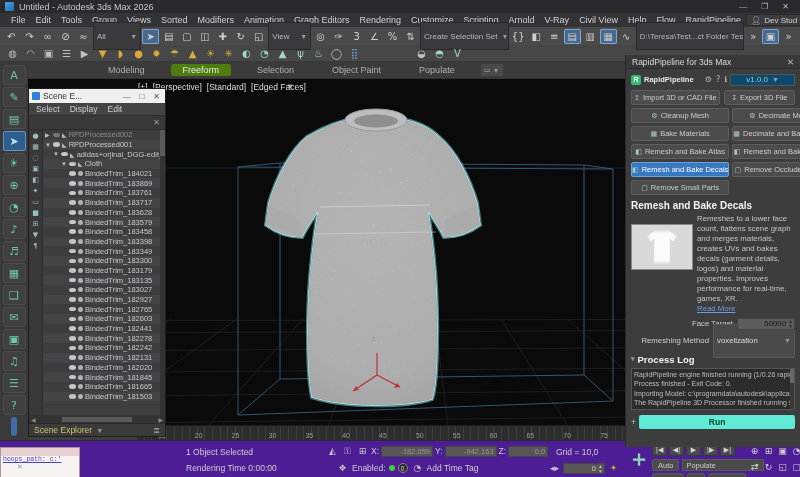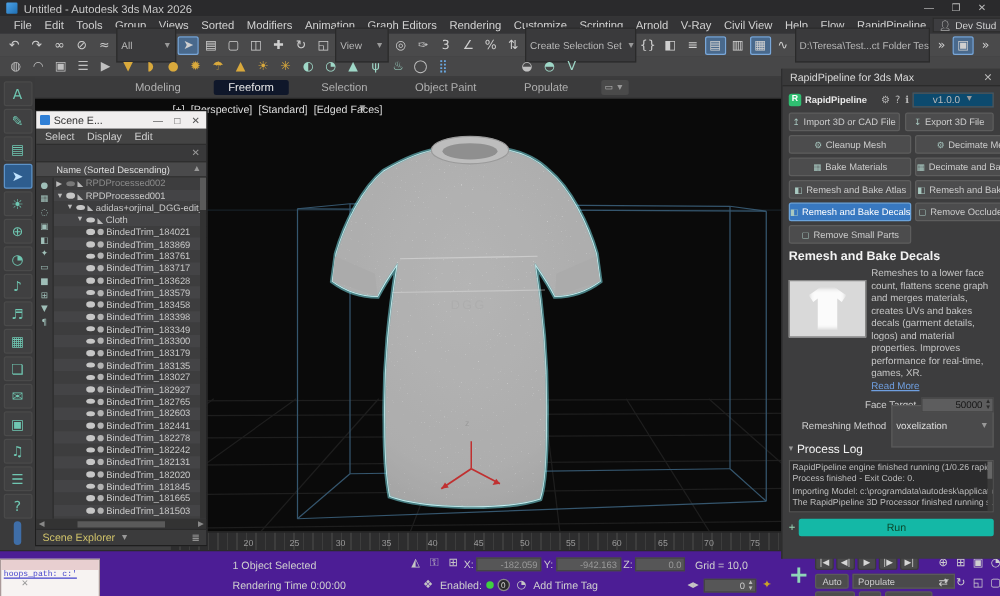--- a/index.html
+++ b/index.html
@@ -24,21 +24,21 @@
   .tb-ico{width:17px;height:15px;display:flex;align-items:center;justify-content:center;color:#cfcfcf;
     font-size:10px;border-radius:2px;font-family:"DejaVu Sans",sans-serif}
   .tb-ico.active{background:#49698c;box-shadow:inset 0 0 0 1px #7aa7d8}
   .tb-ico .g{pointer-events:none}
   .yellow{color:#d9a93c}.teal{color:#9fd8c8}.gray{color:#c0c0c0}.blue{color:#6aa8e0}
   .tb-select{height:28px;background:#3a3a3c;border:1px solid #2a2a2a;color:#b8b8b8;font-size:8px;display:flex;align-items:center;justify-content:space-between;padding:0 3px;gap:4px;white-space:nowrap;overflow:hidden}
   .spacer{flex:1}
   
   .ribbon{height:17px;background:#3b3b3c;display:flex;align-items:center;padding-left:96px;gap:14px;font-size:9px;color:#b0b0b0;border-bottom:1px solid #333}
   .ribbon-tab{padding:1px 12px;white-space:nowrap}
-  .ribbon-tab.active{background:#0f172a;color:#eaeaea;border-radius:2px}
+  .ribbon-tab.active{background:#4d7c0f;color:#eaeaea;border-radius:2px}
   .ribbon-ico{width:22px;height:12px;background:#4a4a4a;border-radius:2px;color:#bbb;font-size:7px;display:flex;align-items:center;justify-content:center;gap:2px}
   
   .left-strip{left:0;top:62px;width:28px;height:380px;background:#3a3a3b;display:flex;flex-direction:column;align-items:center;padding-top:3px;gap:2px;z-index:4}
   .ls-ico{width:23px;height:20px;border:1px solid #4a4a4a;background:#404041;color:#6fc7b2;font-size:11px;display:flex;align-items:center;justify-content:center;border-radius:2px;font-family:"DejaVu Sans",sans-serif}
   .ls-ico.active{background:#2e5d8e;border-color:#5d93c9;color:#bfe3ff}
   .ls-handle{width:6px;height:44px;background:#3f6ea8;border-radius:3px;margin-top:auto;margin-bottom:6px}
   
   .viewport{left:28px;top:79px;width:772px;height:346px;background:#0a0a0a;overflow:hidden;z-index:1}
   .vp-label{position:absolute;left:110px;top:3px;display:flex;gap:5px;font-size:8.5px;color:#dedede;z-index:2}
   .vp-funnel{color:#9a9a9a;font-size:8px}
@@ -85,28 +85,28 @@
   .rp-sec-title{color:#f2f2f2;font-weight:bold;font-size:10px;margin-top:2px}
   .rp-desc{display:flex;gap:4px}
   .rp-thumb{width:62px;height:46px;background:#d9d9d9;border:1px solid #888;flex:none;display:flex;align-items:center;justify-content:center;margin-top:10px}
   .rp-desc-txt{flex:1;color:#c5c5c5;font-size:7.8px;line-height:1.28}
   .rp-readmore{color:#6f9fe0;text-decoration:underline}
   .fieldrow{display:flex;align-items:center;gap:4px;height:14px}
   .flabel{flex:1;text-align:right;color:#cfcfcf;font-size:7.8px}
   .fbox{width:58px;height:12px;background:#5d5d5e;border:1px solid #444;color:#161616;display:flex;align-items:center;justify-content:flex-end;padding:0 8px 0 3px;position:relative;font-size:7.8px}
   .spin{position:absolute;right:1px;top:0;color:#2a2a2a;font-size:5px;line-height:5.5px}
   .fsel{width:82px;height:12px;background:#4a4a4b;border:1px solid #5a5a5a;color:#ddd;display:flex;align-items:center;justify-content:space-between;padding:16px 3px;font-size:7.8px}
-  .log-title{display:flex;align-items:center;gap:3px;color:#f2f2f2;font-weight:normal;font-size:9.5px;margin-top:3px}
+  .log-title{display:flex;align-items:center;gap:3px;color:#f2f2f2;font-weight:bold;font-size:9.5px;margin-top:3px}
   .log-box{height:42px;background:#2c2c2d;border:1px solid #555;padding:1px 2px;overflow:hidden;position:relative}
   .log-line{font-size:7px;color:#bdbdbd;white-space:nowrap;line-height:1.35}
   .log-vscroll{position:absolute;right:0;top:0;width:4px;height:100%;background:#3a3a3a}
   .log-vthumb{width:4px;height:14px;background:#666}
   .runrow{display:flex;align-items:center;gap:3px;margin-top:2px}
   .run-plus{color:#9ad8b8;font-size:9px}
-  .run-btn{flex:1;height:14px;background:#14b8a6;border-radius:2px;color:#0b4a2e;font-weight:normal;display:flex;align-items:center;justify-content:center;font-size:8.5px}
+  .run-btn{flex:1;height:14px;background:#5eead4;border-radius:2px;color:#0b4a2e;font-weight:bold;display:flex;align-items:center;justify-content:center;font-size:8.5px}
   
   .timeline{left:136px;top:425px;width:494px;height:15px;background:#2d2d2e;border-top:1px solid #202020;display:flex;justify-content:space-between;align-items:flex-end;padding:0 22px 1px 22px;font-size:7px;color:#9a9a9a;z-index:2;
     background-image:repeating-linear-gradient(90deg,#3d3d3d 0 1px,transparent 1px 7.6px)}
   
   .statusbar{left:0;top:440px;width:800px;height:37px;background:#4c1d95;border-top:1px solid #2b2b2b;z-index:5;font-size:8.5px}
   .listener{position:absolute;left:0;top:6px;width:80px;height:31px;background:#f7f3f2;border:1px solid #a99}
   .listener-top{height:8px;background:#e8cfd0}
   .listener-text{font-family:"Liberation Mono",monospace;font-size:6.5px;color:#4343cc;text-decoration:underline;padding:0 2px;white-space:nowrap}
   .listener-x{color:#999;font-size:7px;padding-left:16px}
   .st{position:absolute;color:#cfcfcf;white-space:nowrap}
@@ -530,24 +530,20 @@
     </span>
   </div>
   <div class="sx-menu">
 
   <span>Select</span>
       <span>Display</span>
       <span>Edit</span>
     </div>
   <div class="sx-search">
     <span>✕</span>
-  </div>
-  <div class="sx-header">
-    <span>Name (Sorted Descending)</span>
-    <span class="caret">▲</span>
   </div>
   <div class="sx-body">
     <div class="sx-strip">
 
     <span>●</span>
         <span>▦</span>
         <span>◌</span>
         <span>▣</span>
         <span>◧</span>
         <span>✦</span>

